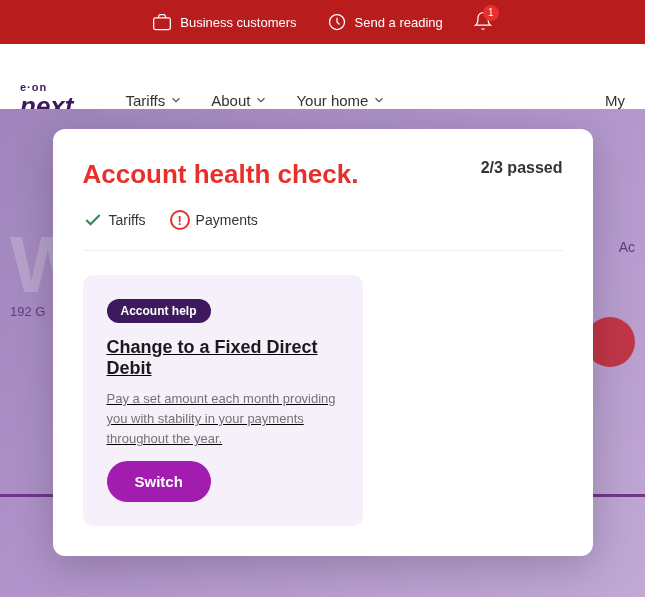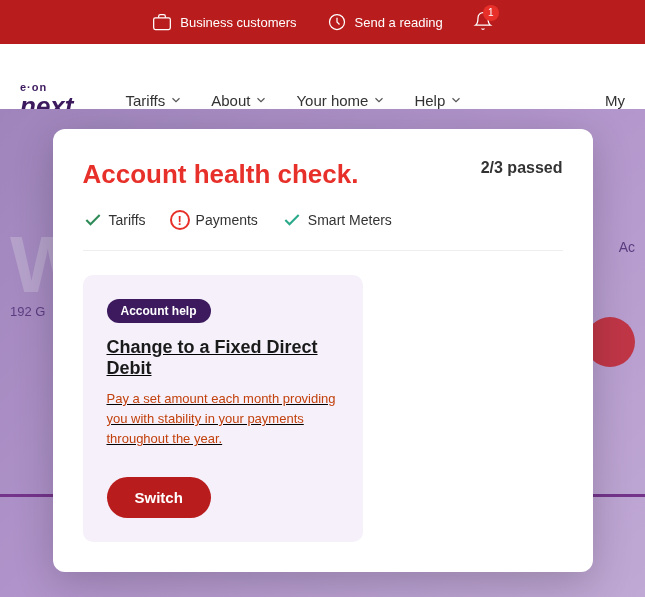--- a/index.html
+++ b/index.html
@@ -282,26 +282,26 @@
       margin-bottom: 14px;
     }
     .card-title {
       font-size: 18px;
       font-weight: 800;
       color: #1a1a1a;
       margin-bottom: 10px;
     }
     .card-desc {
       font-size: 13px;
-      color: #c2410c;
+      color: #737373;
       line-height: 1.55;
-      margin-bottom: 28px;
+      margin-bottom: 12px;
     }
     .switch-btn {
-      background: #b91c1c;
+      background: #a21caf;
       color: white;
       border: none;
       border-radius: 25px;
       padding: 12px 28px;
       font-size: 15px;
       font-weight: 700;
       cursor: pointer;
     }
   </style>
 </head>
@@ -344,26 +344,20 @@
       </svg>
     </div>
     <div class="nav-item">
       <span>About</span>
       <svg class="chevron-icon" viewBox="0 0 24 24">
         <polyline points="6 9 12 15 18 9"></polyline>
       </svg>
     </div>
     <div class="nav-item">
       <span>Your home</span>
-      <svg class="chevron-icon" viewBox="0 0 24 24">
-        <polyline points="6 9 12 15 18 9"></polyline>
-      </svg>
-    </div>
-    <div class="nav-item">
-      <span>Help</span>
       <svg class="chevron-icon" viewBox="0 0 24 24">
         <polyline points="6 9 12 15 18 9"></polyline>
       </svg>
     </div>
   </div>
   <div class="my-account">
     <span>My</span>
   </div>
 </div>
 
@@ -397,26 +391,20 @@
           <polyline points="20 6 9 17 4 12"></polyline>
         </svg>
         <span>Tariffs</span>
       </div>
 
       <div class="check-item">
         <div class="check-warn">!</div>
         <span>Payments</span>
       </div>
 
-      <div class="check-item">
-        <svg class="check-icon-teal" viewBox="0 0 24 24">
-          <polyline points="20 6 9 17 4 12"></polyline>
-        </svg>
-        <span>Smart Meters</span>
-      </div>
     </div>
 
     <div class="card">
       <div class="card-tag">Account help</div>
       <div class="card-title">Change to a Fixed Direct Debit</div>
       <div class="card-desc">Pay a set amount each month providing you with stability in your payments throughout the year.</div>
       <button class="switch-btn">Switch</button>
     </div>
   </div>
 </div>

